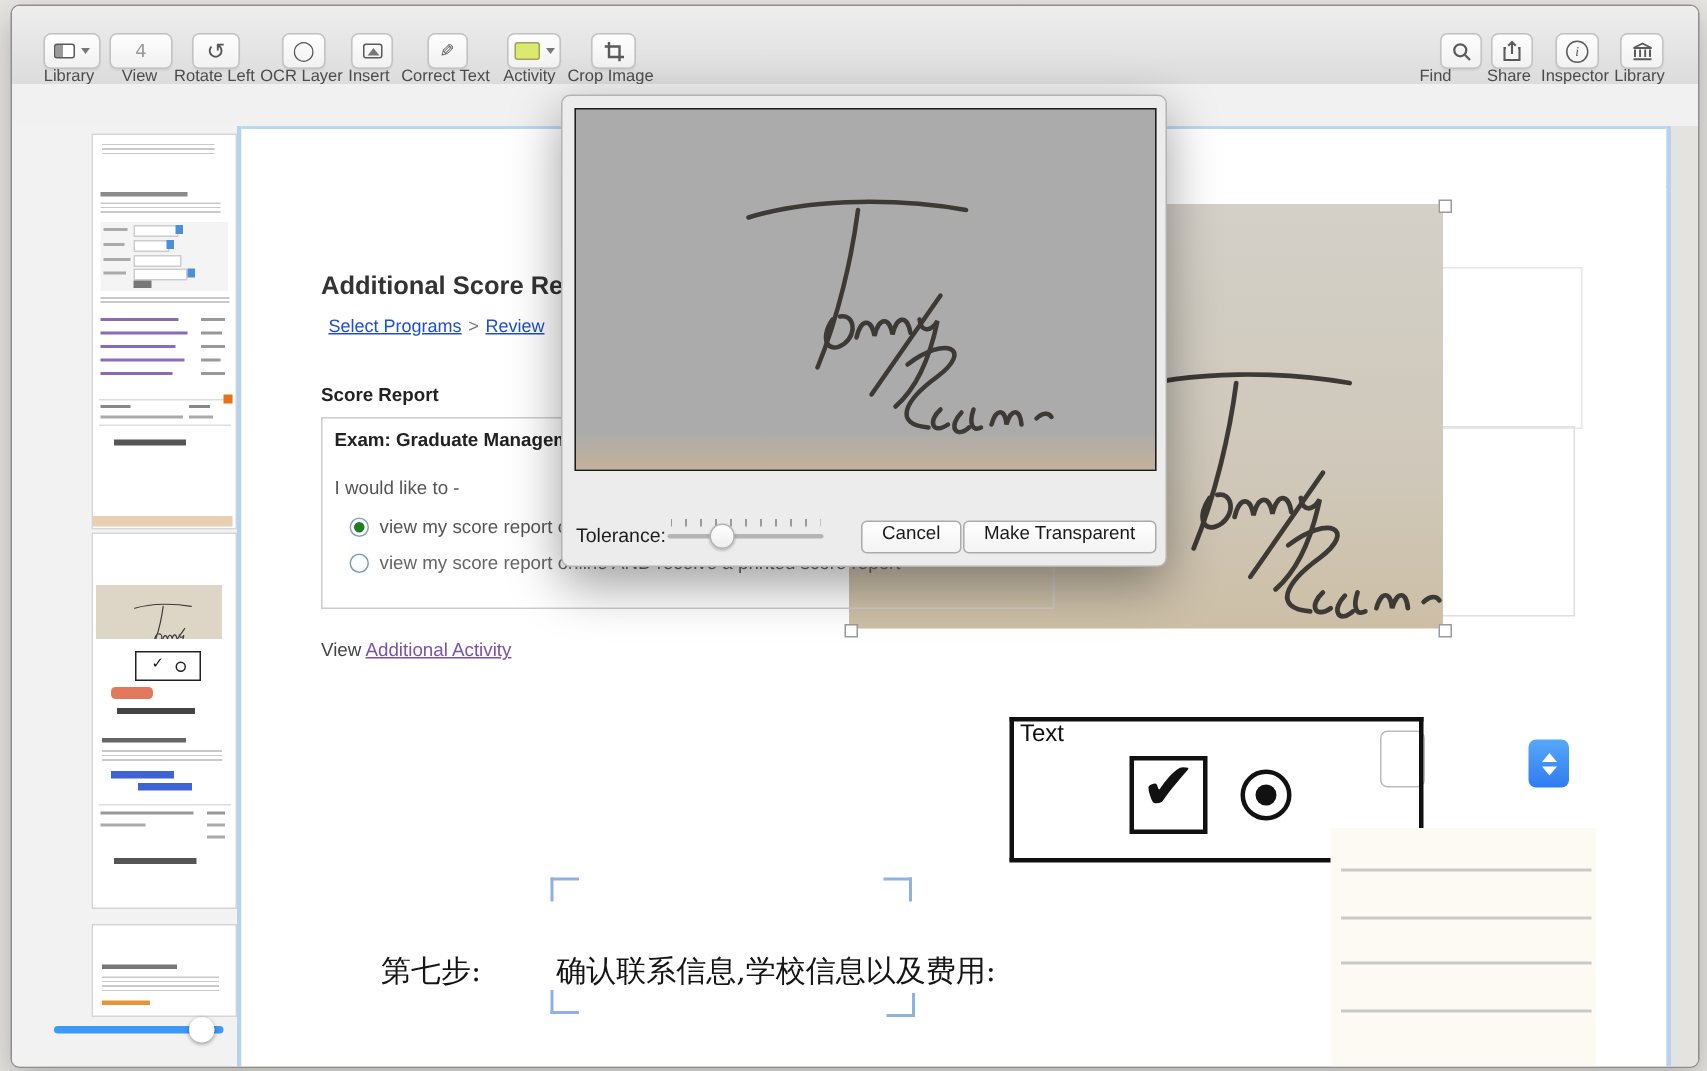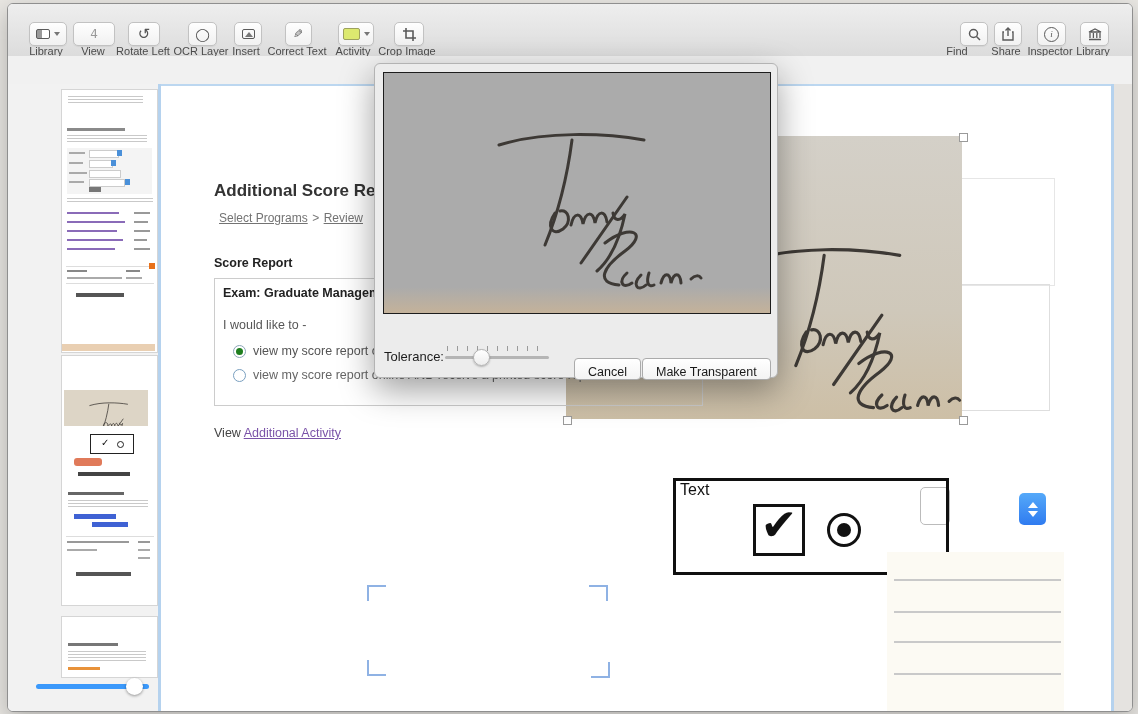--- a/index.html
+++ b/index.html
@@ -19,29 +19,29 @@
   .sidebar{position:absolute;left:0;top:80px;width:150px;height:627px;background:#f2f2f2}
   .focusline-v{position:absolute;top:80px;width:3px;height:627px;background:#b5d2ee}
   .thumb{position:absolute;left:53px;width:97px;background:#fff;border:1px solid #d5d5d5;box-sizing:border-box}
   .microtext{background:repeating-linear-gradient(#c9c9c9 0 1px,transparent 1px 3px)}
   .bar{position:absolute;height:2px}
   
   .main{position:absolute;left:153px;top:80px;width:950px;height:627px;background:#fff;overflow:hidden}
   .gutter{position:absolute;left:1103px;top:80px;width:21px;height:627px;background:#e5e3e0;border-left:3px solid #b5d2ee}
   .focusline-h{position:absolute;left:153px;top:80px;width:950px;height:2px;background:#bcd7f0}
   .pagebox{position:absolute;border:1px solid #e6e6e6}
-  .crumb{font-size:12px;color:#737373;text-decoration:underline}
+  .crumb{font-size:12px;color:#1d4ed8;text-decoration:underline}
   .radio-outer{width:13px;height:13px;border-radius:50%;border:1.5px solid #8ba6b8;background:#fff;display:inline-flex;align-items:center;justify-content:center;box-sizing:border-box}
   .blackline{position:absolute;background:#101010}
   .bracket{position:absolute;width:17px;height:14px}
   .cn{font-family:"DejaVu Serif","Liberation Serif",serif;font-size:20px;color:#151515}
   
   .dialog{position:absolute;left:366px;top:59px;width:402px;height:313px;background:#ececec;border:1px solid #b3b3b3;border-radius:6px;box-shadow:0 12px 34px rgba(0,0,0,.38);z-index:30}
   .dlg-img{position:absolute;left:8px;top:8px;width:386px;height:240px;background:#ababab;border:1px solid #1c1c1c;overflow:hidden}
-  .dlg-btn{position:absolute;top:294px;height:20px;background:linear-gradient(#ffffff,#f3f3f3);border:1px solid #ababab;border-radius:4px;font-size:12.5px;color:#1a1a1a;display:flex;align-items:flex-end;justify-content:center;padding:0 13px;white-space:nowrap}
+  .dlg-btn{position:absolute;top:283px;height:20px;background:linear-gradient(#ffffff,#f3f3f3);border:1px solid #ababab;border-radius:4px;font-size:12.5px;color:#1a1a1a;display:flex;align-items:flex-start;justify-content:center;padding:0 13px;white-space:nowrap}
   .ticks{position:absolute;left:72px;top:282px;width:100px;height:5px;background:repeating-linear-gradient(90deg,#9a9a9a 0 1px,transparent 1px 10px)}
   .track{position:absolute;left:70px;top:292px;width:104px;height:3px;background:#b5b5b5;border-radius:2px}
   .thumbknob{position:absolute;left:98px;top:285px;width:15px;height:15px;border-radius:50%;background:linear-gradient(#fff,#ededed);border:1px solid #b2b2b2;box-shadow:0 1px 2px rgba(0,0,0,.25)}
   .handle{position:absolute;width:7px;height:7px;background:#fff;border:1px solid #9a9a9a}
   .iconbox{display:inline-block;box-sizing:border-box;border:1.3px solid #5a5a5a;border-radius:2px}
   .fieldicon{display:inline-flex;align-items:center;justify-content:center;box-sizing:border-box;border:1.3px solid #666;border-radius:2px;color:#666}
 </style>
 </head>
 <body>
 <div class="screen">
@@ -368,20 +368,23 @@
     </div>
 
 
     <div>
       <span class="bracket" style="left:206px;top:501px;border-top:2px solid #8fb2e4;border-left:2px solid #8fb2e4"></span>
       <span class="bracket" style="left:428px;top:501px;border-top:2px solid #8fb2e4;border-right:2px solid #8fb2e4"></span>
       <span class="bracket" style="left:206px;top:576px;border-bottom:2px solid #8fb2e4;border-left:2px solid #8fb2e4"></span>
       <span class="bracket" style="left:430px;top:578px;border-bottom:2px solid #8fb2e4;border-right:2px solid #8fb2e4"></span>
     </div>
 
+    <div class="abs cn" style="left:93px;top:550px;white-space:nowrap">
+      <span>第七步:</span><span style="margin-left:50px">确认联系信息,学校信息以及费用:</span>
+    </div>
   </div>
   <div class="focusline-h"></div>
   <div class="gutter"></div>
 
   <div class="dialog">
     <div class="dlg-img">
       <svg width="386" height="240" viewBox="0 0 386 240">
             <use href="#sig" transform="translate(85,20)"></use>
           </svg>
       <div class="abs" style="left:0;bottom:0;width:386px;height:26px;background:linear-gradient(180deg,rgba(171,171,171,0),#c4b29a)"></div>

